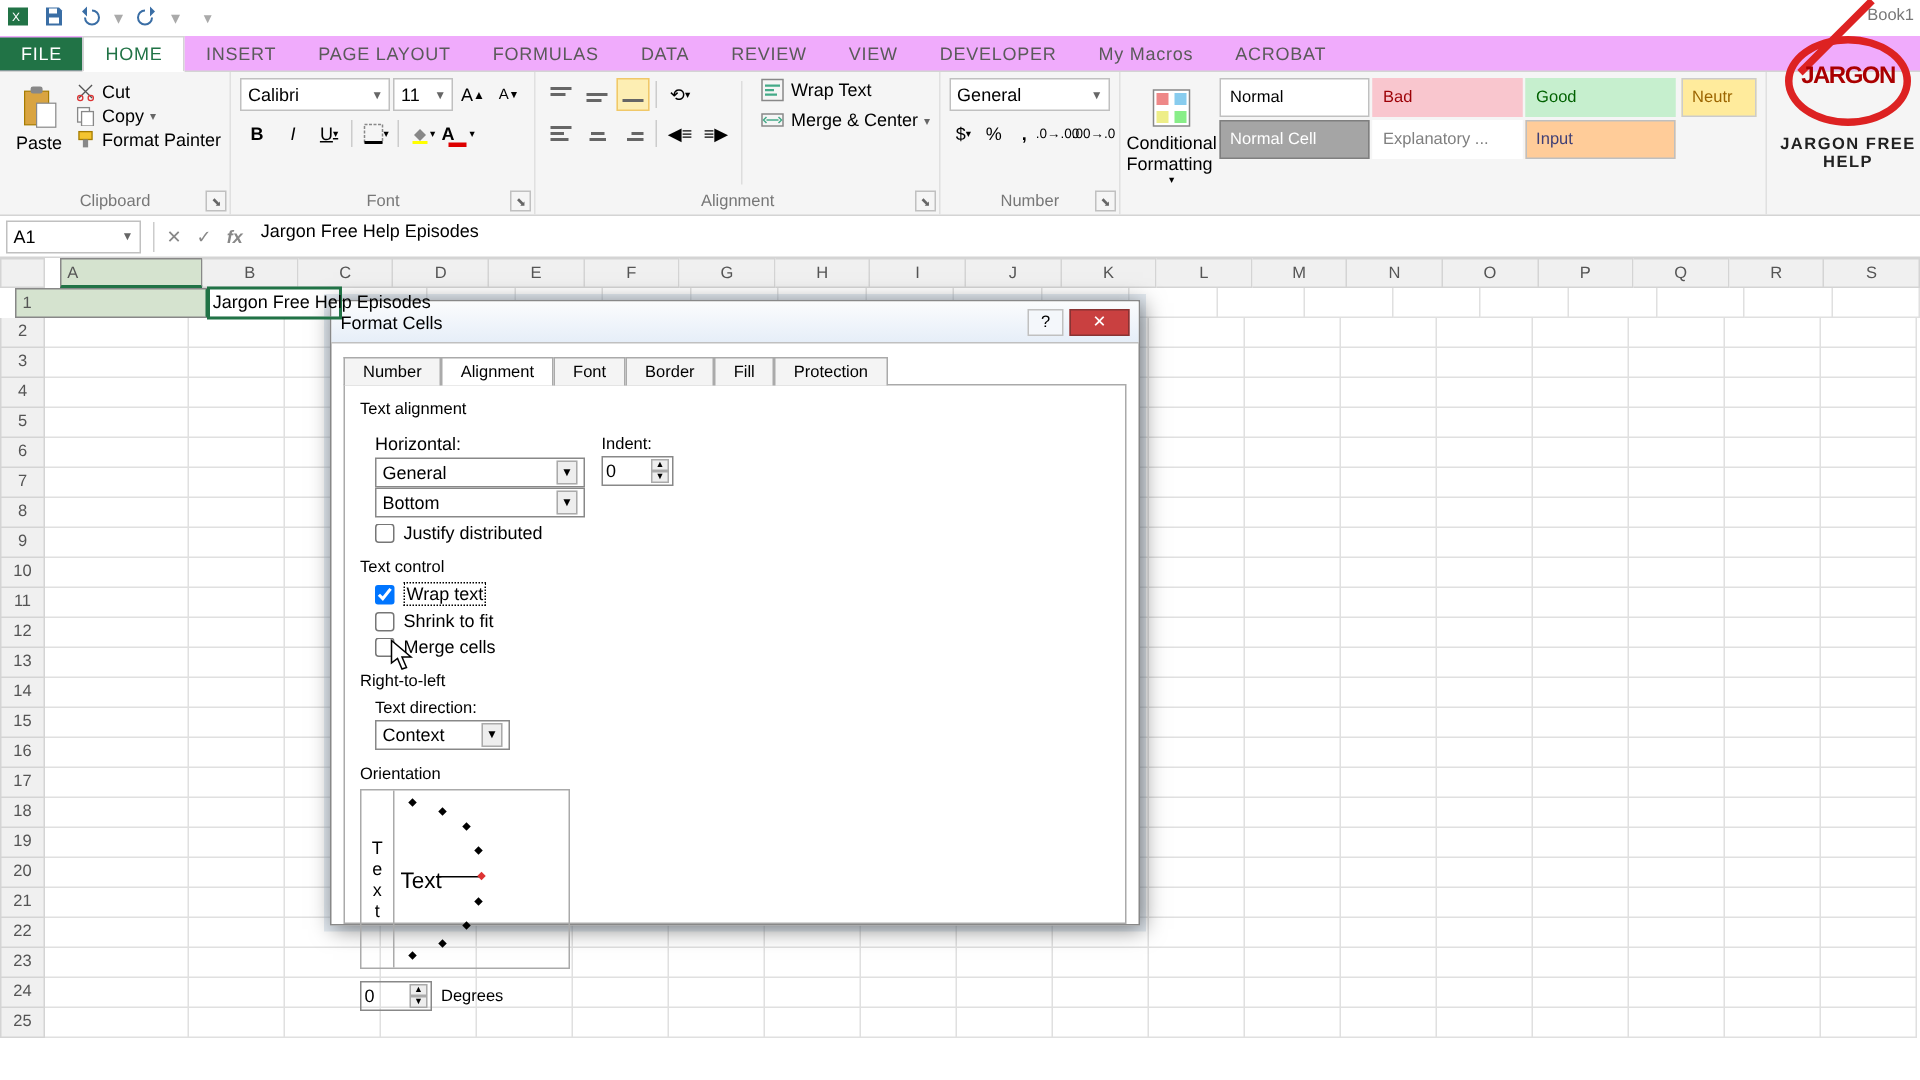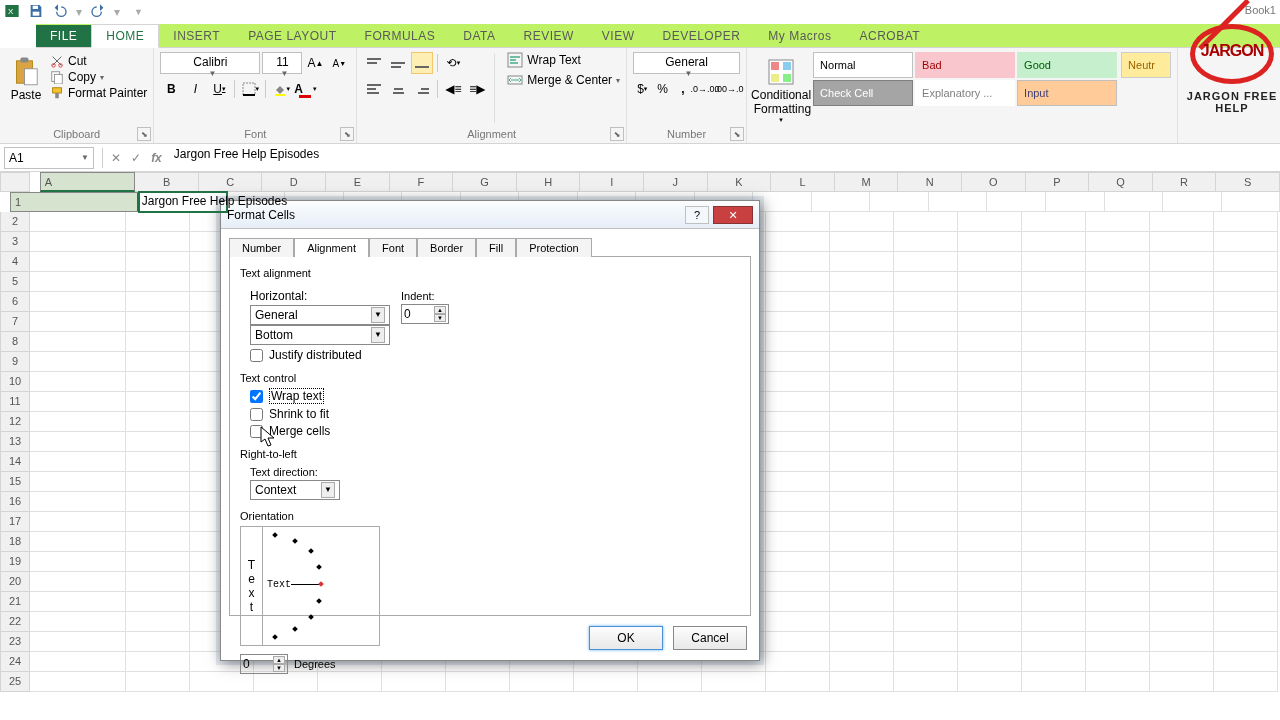--- a/index.html
+++ b/index.html
@@ -5,52 +5,52 @@
 * { box-sizing: border-box; margin: 0; padding: 0; font-family: "Segoe UI", Tahoma, sans-serif; font-size: 12px; }
 body { background: #fff; width: 1280px; height: 720px; overflow: hidden; position: relative; }
 
 
 .qat { height: 24px; background: #fff; display: flex; align-items: center; padding-left: 4px; gap: 8px; }
 .qat svg { width: 16px; height: 16px; }
 .qat .sep { color: #aaa; }
 .book-title { position: absolute; right: 4px; top: 4px; color: #777; font-size: 11px; }
 
 
-.tab-bar { height: 24px; background: #bef264; display: flex; align-items: flex-end; padding-left: 0; border-bottom: 1px solid #d4d4d4; margin-left: 36px; }
+.tab-bar { height: 24px; background: #f0abfc; display: flex; align-items: flex-end; padding-left: 0; border-bottom: 1px solid #d4d4d4; }
 .tab { padding: 4px 14px; color: #5a5a5a; font-size: 12px; letter-spacing: 0.5px; cursor: pointer; }
 .tab.file { background: #217346; color: #fff; }
 .tab.active { background: #fff; border: 1px solid #d4d4d4; border-bottom: 1px solid #fff; margin-bottom: -1px; color: #217346; }
 
 
 .ribbon { height: 96px; background: #f5f5f5; border-bottom: 1px solid #d4d4d4; display: flex; }
 .group { border-right: 1px solid #e0e0e0; padding: 4px 6px 0 6px; display: flex; flex-direction: column; position: relative; }
 .group-title { text-align: center; color: #777; font-size: 11px; margin-top: auto; padding: 3px 0; }
 .group-body { display: flex; gap: 4px; flex: 1; }
 .clipboard .paste { display: flex; flex-direction: column; align-items: center; width: 40px; padding-top: 4px; }
 .clipboard .side { display: flex; flex-direction: column; gap: 2px; padding-top: 2px; }
 .clipboard .side div { display: flex; align-items: center; gap: 4px; font-size: 11px; white-space: nowrap; }
 .paste-icon { width: 28px; height: 32px; }
 
 .font-group .row, .align-group .row, .num-group .row { display: flex; gap: 2px; align-items: center; margin-bottom: 4px; }
-.combo { border: 1px solid #c0c0c0; background: #fff; padding: 2px 4px; height: 22px; display: flex; align-items: center; justify-content: space-between; flex-direction: column; }
+.combo { border: 1px solid #c0c0c0; background: #fff; padding: 2px 4px; height: 22px; display: flex; align-items: center; justify-content: space-between; }
 .combo .arrow { font-size: 8px; color: #666; margin-left: 4px; }
 .btn-icon { width: 22px; height: 22px; border: 1px solid transparent; display: flex; align-items: center; justify-content: center; font-size: 12px; }
 .btn-icon.active { border: 1px solid #f0c869; background: #fdeeb3; }
 .bold { font-weight: bold; }
 .italic { font-style: italic; }
 .underline { text-decoration: underline; }
 
 .align-cell { width: 22px; height: 22px; display: flex; flex-direction: column; justify-content: center; gap: 2px; padding: 3px; }
 .align-cell .bar { height: 2px; background: #666; }
 
 .wrap-merge { display: flex; flex-direction: column; gap: 4px; margin-left: 6px; }
 .wrap-merge div { display: flex; align-items: center; gap: 4px; font-size: 11px; white-space: nowrap; }
 
 .num-group { width: 120px; }
-.big-btn { display: flex; flex-direction: column; align-items: center; width: 56px; padding-top: 4px; font-size: 11px; text-align: right; }
+.big-btn { display: flex; flex-direction: column; align-items: center; width: 56px; padding-top: 4px; font-size: 11px; text-align: left; }
 .big-btn svg { width: 32px; height: 32px; }
 
 .styles-gallery { display: grid; grid-template-columns: repeat(3, 100px); grid-template-rows: 26px 26px; gap: 2px; }
 .style-cell { border: 1px solid #ccc; display: flex; align-items: center; padding: 0 6px; font-size: 11px; overflow: hidden; white-space: nowrap; }
 
 .dialog-launcher { position: absolute; right: 2px; bottom: 2px; width: 14px; height: 14px; border: 1px solid #c0c0c0; font-size: 8px; display: flex; align-items: center; justify-content: center; color: #666; }
 
 
 .formula-bar { height: 28px; border-bottom: 1px solid #d4d4d4; display: flex; align-items: center; padding: 0 4px; gap: 8px; justify-content: space-between; }
 .name-box { border: 1px solid #c0c0c0; width: 90px; height: 22px; padding: 0 4px; display: flex; align-items: center; justify-content: space-between; }
@@ -92,21 +92,21 @@
 .chk input { width: 13px; height: 13px; }
 .chk.hl label { border: 1px dotted #000; padding: 0 1px; }
 .indent-row { display: flex; align-items: center; gap: 6px; }
 .spin { border: 1px solid #888; width: 48px; height: 20px; display: flex; align-items: center; padding: 0 2px; font-size: 11px; }
 .spin-btns { display: flex; flex-direction: column; margin-left: auto; }
 .spin-btns div { width: 12px; height: 8px; background: #eee; border: 1px solid #aaa; font-size: 6px; text-align: center; line-height: 6px; }
 
 .orient-box { border: 1px solid #aaa; height: 120px; display: flex; }
 .orient-v { width: 22px; border-right: 1px solid #aaa; display: flex; flex-direction: column; align-items: center; justify-content: center; font-size: 10px; }
 .orient-dial { flex: 1; position: relative; }
-.orient-dial .txt { position: absolute; left: 4px; top: 52px; font-size: 10px; font-family: Liberation Mono, monospace; }
+.orient-dial .txt { position: absolute; left: 4px; top: 52px; font-size: 15px; }
 .dot { position: absolute; width: 4px; height: 4px; background: #000; transform: rotate(45deg); }
 .dlg-btns { display: flex; justify-content: flex-end; gap: 10px; padding: 10px 12px; }
 .dlg-btn { width: 74px; height: 24px; border: 1px solid #888; background: linear-gradient(#fdfdfd,#e8e8e8); font-size: 12px; }
 .dlg-btn.ok { border: 1px solid #4a90d9; box-shadow: 0 0 3px #6ab0f3; }
 
 .cursor { position: absolute; left: 260px; top: 426px; z-index: 100; pointer-events:none; }
 
 
 .logo-wm { position: absolute; right: 0; top: 18px; width: 96px; height: 96px; z-index: 50; text-decoration: underline; }
 .logo-wm .circ { position:absolute; inset:6px 6px 30px 6px; border: 5px solid #d22; border-radius: 50%; }
@@ -353,21 +353,21 @@
             <rect x="6" y="18" width="8" height="8" fill="#ee8"></rect>
             <rect x="18" y="18" width="8" height="8" fill="#8e8"></rect>
           </svg>
         <span>Conditional Formatting</span>
           <span style="font-size:7px">▾</span>
       </div>
       <div class="styles-gallery" id="styles-gallery">
           <div class="style-cell" style="background: rgb(255, 255, 255); color: rgb(0, 0, 0); border-color: rgb(192, 192, 192);">Normal</div>
           <div class="style-cell" style="background: rgb(249, 198, 206); color: rgb(156, 0, 6); border-color: rgb(249, 198, 206);">Bad</div>
           <div class="style-cell" style="background: rgb(198, 239, 206); color: rgb(0, 97, 0); border-color: rgb(198, 239, 206);">Good</div>
-          <div class="style-cell" style="background: rgb(165, 165, 165); color: rgb(255, 255, 255); border-color: rgb(127, 127, 127);">Check Cell</div>
+          <div class="style-cell" style="background: rgb(165, 165, 165); color: rgb(255, 255, 255); border-color: rgb(127, 127, 127);">Normal Cell</div>
           <div class="style-cell" style="background: rgb(255, 255, 255); color: rgb(127, 127, 127); border-color: rgb(255, 255, 255);">Explanatory ...</div>
           <div class="style-cell" style="background: rgb(255, 204, 153); color: rgb(63, 63, 118); border-color: rgb(191, 191, 191);">Input</div>
         </div>
       <div style="display:flex;flex-direction:column">
         <div class="style-cell" style="background:#ffeb9c;color:#9c6500;width:50px;height:26px;overflow:hidden">Neutr</div>
       </div>
     </div>
   </div>
 </div>
 
@@ -1058,24 +1058,20 @@
             <span>0</span>
             <div class="spin-btns">
               <div>▲</div>
               <div>▼</div>
             </div>
           </div>
         <span style="font-size:11px">Degrees</span>
       </div>
     </div>
   </div>
-  <div class="dlg-btns">
-    <button class="dlg-btn ok">OK</button>
-    <button class="dlg-btn">Cancel</button>
-  </div>
 </div>
 
 <div class="logo-wm">
   <div class="circ"></div>
     <div class="diag"></div>
   <div class="jargon">JARGON</div>
   <div class="sub">JARGON FREE HELP</div>
 </div>
 
 <svg class="cursor" width="18" height="22">

